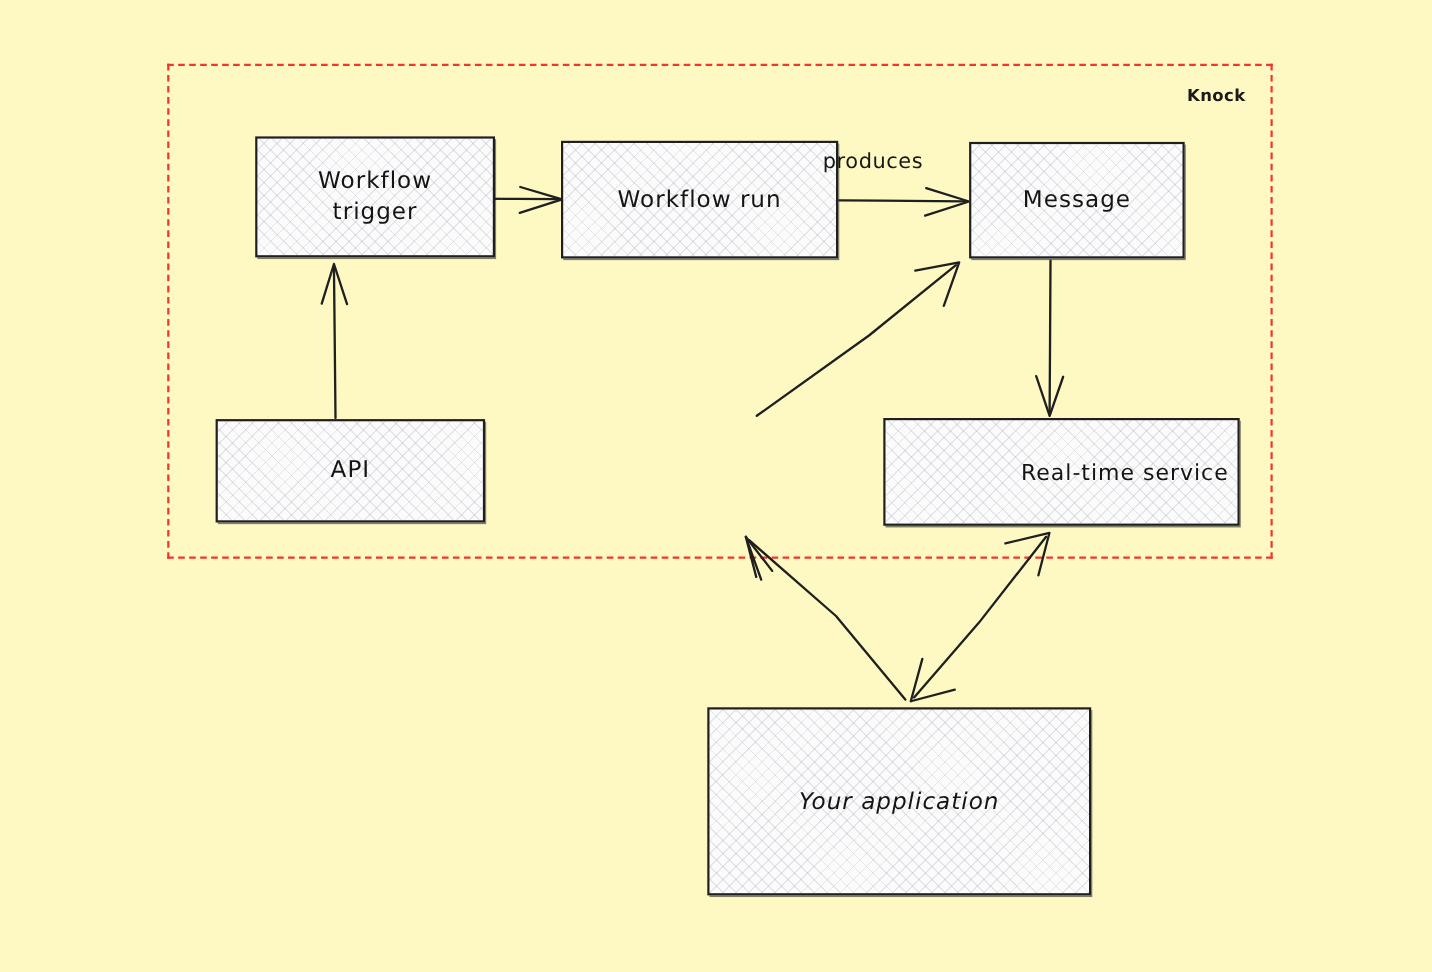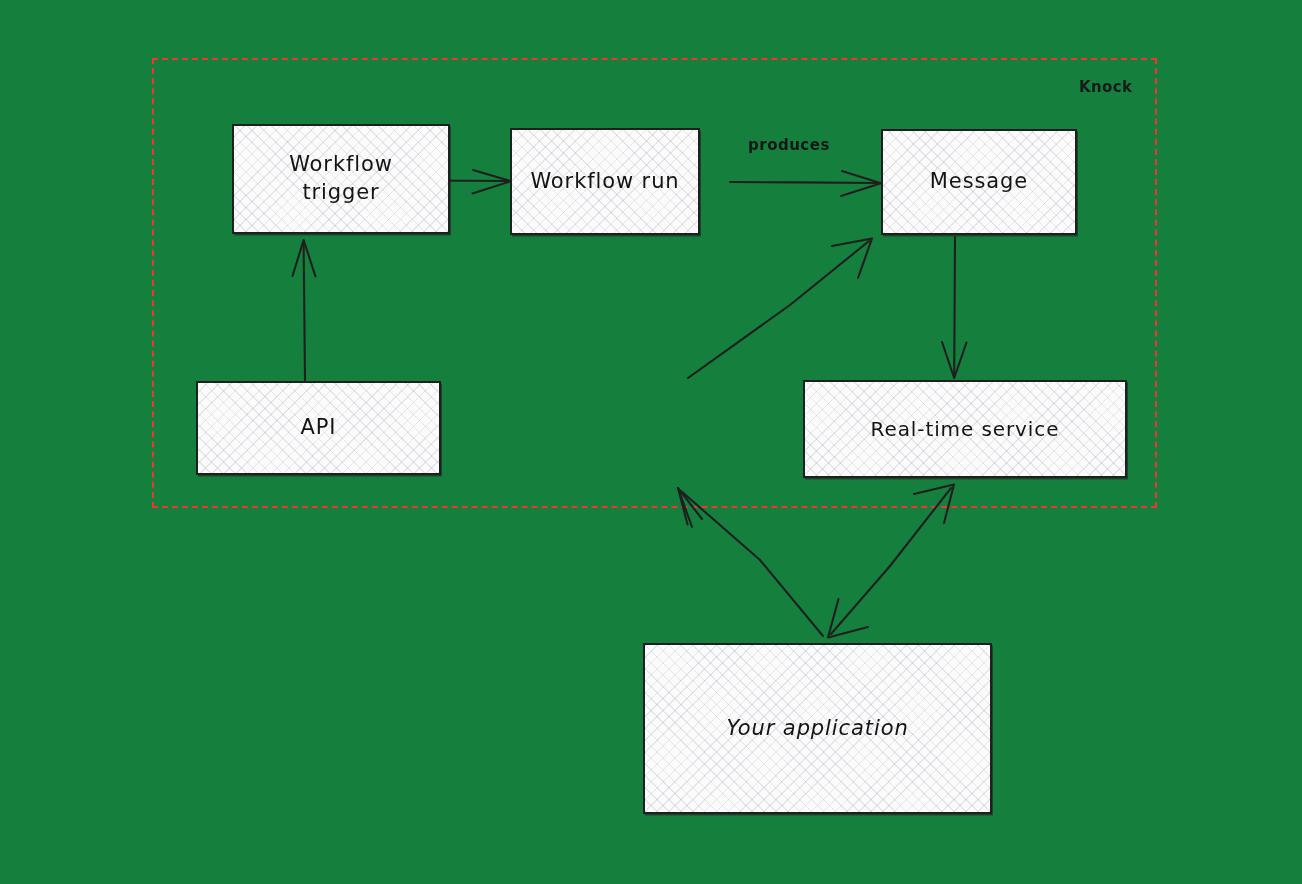--- a/index.html
+++ b/index.html
@@ -74,32 +74,32 @@
     letter-spacing: 0.9px;
     line-height: 1.32;
     white-space: pre-line;
     padding: 0 8px;
   }
   .node-label.small { font-size: 20px; }
   
   .edge-label {
     position: absolute;
     font-family: "DejaVu Sans", sans-serif;
-    font-size: 15px;
-    font-weight: 700;
+    font-size: 19px;
+    font-weight: 400;
     color: #171717;
     letter-spacing: 0.5px;
     white-space: nowrap;
     background: transparent;
   }
 </style>
 </head>
 <body>
 
-<div id="canvas" style="background: #15803d;">
+<div id="canvas" style="background: #fef9c3;">
 
   <div class="boundary" id="knock-boundary" style="left: 152px; top: 58px; width: 1005px; height: 450px; border-color: rgb(244, 52, 46);"></div>
   <div class="boundary-label" id="knock-boundary-label" style="left: 1079px; top: 78px;">Knock</div>
 
   <svg id="wires" viewBox="0 0 1302 884">
     <g fill="none" stroke="#1f1f1f" stroke-width="2.1" stroke-linecap="round" stroke-linejoin="round">
 
       <g>
         <path d="M 305 380 L 304.2 300 L 303.6 244"></path>
         <path d="M 303.6 240 L 292.5 276 M 303.6 240 L 315.5 276.5"></path>
@@ -137,34 +137,34 @@
         <path d="M 828 637.5 L 868 627 M 828 637.5 L 838.5 599"></path>
       </g>
     </g>
   </svg>
 
   <div class="node" id="node-workflow-trigger" style="left: 197px; top: 124px; width: 218px; height: 110px; margin-left: 35px;">
     <span class="node-label">Workflow
 trigger</span>
   </div>
 
-  <div class="node" id="node-workflow-run" style="left: 510px; top: 128px; width: 190px; height: 107px;">
+  <div class="node" id="node-workflow-run" style="left: 510px; top: 128px; width: 252px; height: 107px;">
     <span class="node-label">Workflow run</span>
   </div>
 
   <div class="node" id="node-api" style="left: 196px; top: 381px; width: 245px; height: 94px;">
     <span class="node-label">API</span>
   </div>
 
   <div class="node" id="node-message" style="left: 881px; top: 129px; width: 196px; height: 106px;">
     <span class="node-label">Message</span>
   </div>
 
 
-  <div class="node" id="node-real-time-service" style="left: 803px; top: 380px; width: 324px; height: 98px;">
+  <div class="node" id="node-real-time-service" style="left: 803px; top: 380px; width: 324px; height: 98px; justify-content: flex-end;">
     <span class="node-label small">Real-time service</span>
   </div>
 
   <div class="node" id="node-your-application" style="left: 643px; top: 643px; width: 349px; height: 171px; font-style: italic;">
     <span class="node-label">Your application</span>
   </div>
 
   <div class="edge-label" id="edge-label-produces" style="left: 748px; top: 136px;">produces</div>
 
 </div>

